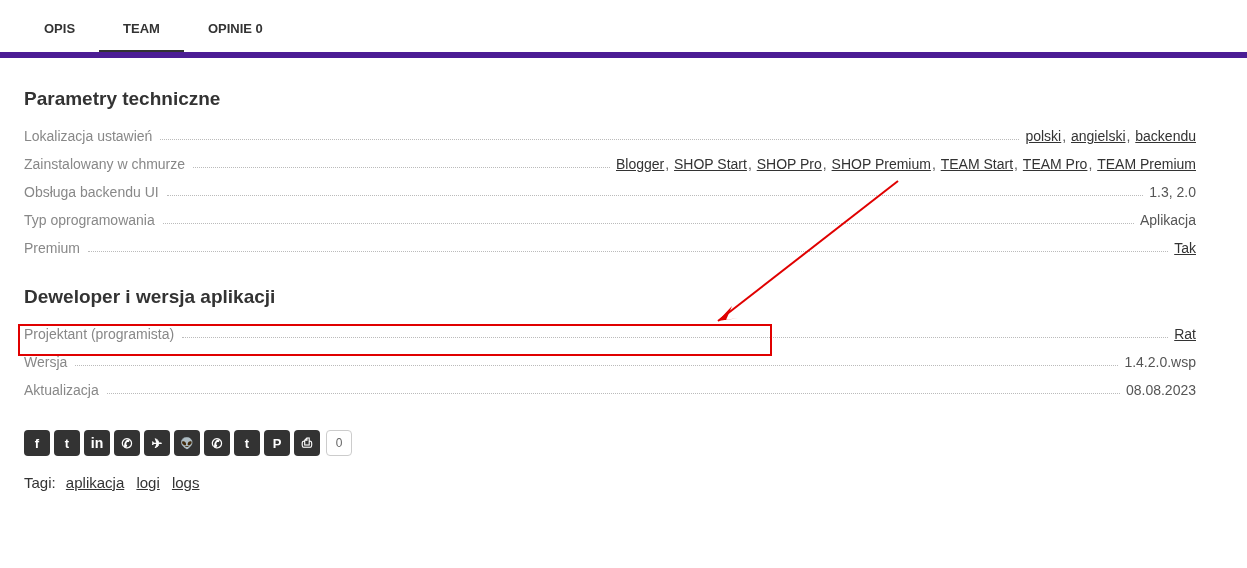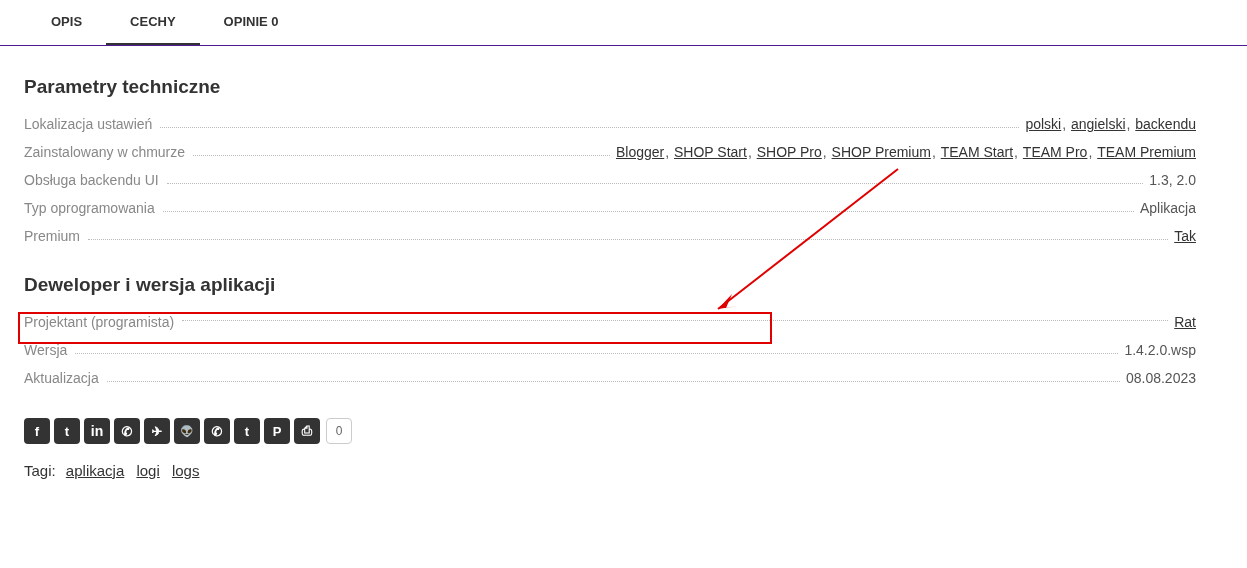--- a/index.html
+++ b/index.html
@@ -4,22 +4,23 @@
 <style>
   * { box-sizing: border-box; margin: 0; padding: 0; }
   body {
     font-family: Arial, Helvetica, sans-serif;
     background: #fff;
     color: #333;
     font-size: 14px;
   }
   .tabs {
     display: flex;
-    border-bottom: 1px solid #4c1d95;
-    padding: 0 27px;
+    border-bottom: 6px solid #4c1d95;
+    padding: 0 20px;
+    margin-top: 7px;
   }
   .tab {
     padding: 14px 24px;
     font-weight: bold;
     font-size: 13px;
     cursor: pointer;
     color: #333;
     position: relative;
   }
   .tab.active {
@@ -123,21 +124,21 @@
   .red-arrow {
     position: absolute;
     pointer-events: none;
   }
 </style>
 </head>
 <body>
 
 <div class="tabs">
   <div class="tab">OPIS</div>
-  <div class="tab active">CECHY</div>
+  <div class="tab active">TEAM</div>
   <div class="tab">OPINIE 0</div>
 </div>
 
 <div class="content">
 
   <div class="section-block">
     <div class="section-title">Parametry techniczne</div>
 
     <div class="row">
       <div class="row-label">Lokalizacja ustawień</div>
@@ -180,21 +181,21 @@
       <div class="row-dots"></div>
       <div class="row-value">
         <span class="link">Tak</span>
       </div>
     </div>
   </div>
 
   <div class="section-block" id="dev-section">
     <div class="section-title">Deweloper i wersja aplikacji</div>
 
-    <div class="row" id="row-designer" style="position:relative;align-items:center;">
+    <div class="row" id="row-designer" style="position:relative;">
       <div class="row-label">Projektant (programista)</div>
       <div class="row-dots"></div>
       <div class="row-value">
         <span class="link">Rat</span>
       </div>
     </div>
 
     <div class="row">
       <div class="row-label">Wersja</div>
       <div class="row-dots"></div>

